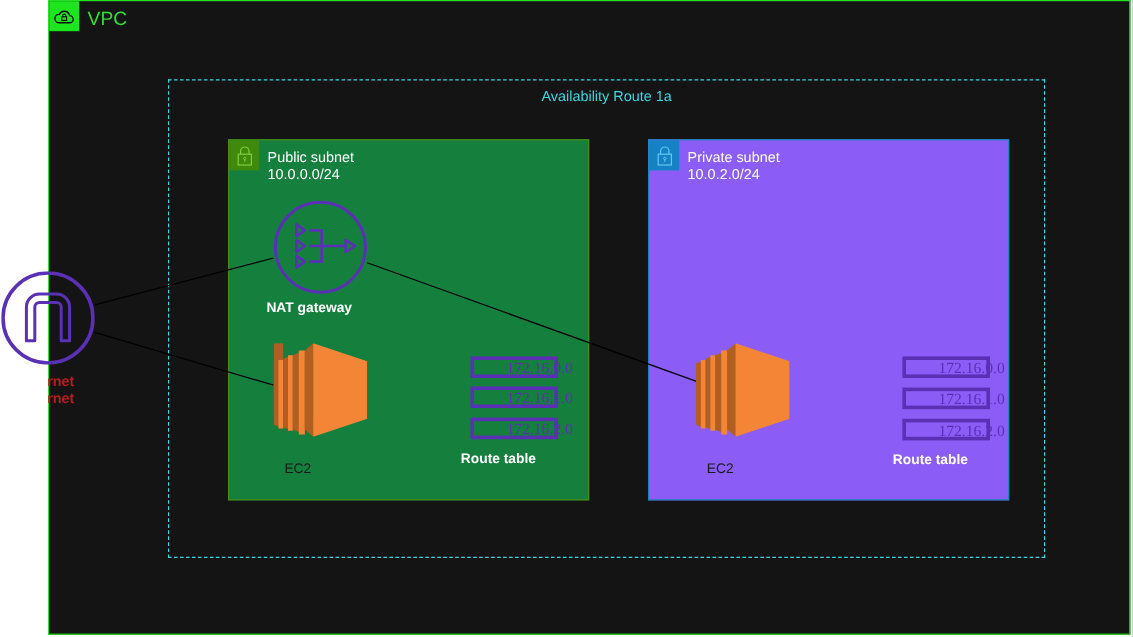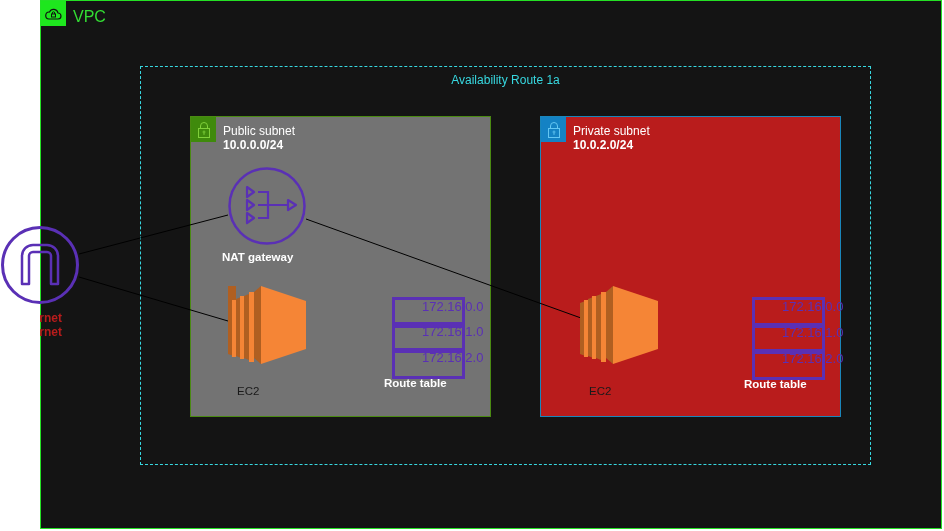--- a/index.html
+++ b/index.html
@@ -23,41 +23,41 @@
       position: absolute; left: 140px; top: 66px; width: 731px; height: 399px;
       border: 1px dashed #37d8e0; box-sizing: border-box;
     }
     .az-label {
       position: absolute; left: 0; right: 0; top: 6px; text-align: center;
       color: #37d8e0; font-size: 12px;
     }
     .subnet {
       position: absolute; width: 301px; height: 301px; top: 116px; box-sizing: border-box;
     }
-    .subnet.public { left: 190px; background: #737373; border: 1px solid #4a8a12; }
-    .subnet.private { left: 540px; background: #b91c1c; border: 1px solid #1a86bb; }
+    .subnet.public { left: 190px; background: #15803d; border: 1px solid #4a8a12; }
+    .subnet.private { left: 540px; background: #8b5cf6; border: 1px solid #1a86bb; }
     .subnet-badge {
       position: absolute; left: 0; top: 0; width: 25px; height: 25px;
       display: flex; align-items: center; justify-content: center;
     }
     .public .subnet-badge { background: #3f8a0c; }
     .private .subnet-badge { background: #1482c4; }
     .subnet-title {
       position: absolute; left: 32px; top: 7px; color: #ffffff; font-size: 12px; line-height: 14px;
     }
-    .subnet-title .cidr { font-weight: bold; }
+    .subnet-title .cidr { font-weight: normal; }
     .node-label {
       position: absolute; font-size: 11.5px; white-space: nowrap;
     }
     .white-bold { color: #ffffff; font-weight: bold; }
     .dark { color: #1a1a1a; }
     .rt-entry {
-      position: absolute; width: 73px; height: 31px; box-sizing: border-box;
+      position: absolute; width: 73px; height: 18px; box-sizing: border-box;
       border: 3px solid #5a30b5; color: #5a30b5; font-size: 13px; line-height: 13px;
-      text-align: center; font-family: Liberation Sans, sans-serif; padding-left: 27px;
+      text-align: center; font-family: Liberation Serif, serif; padding-left: 27px;
     }
     .lines { position: absolute; left: 0; top: 0; width: 944px; height: 531px; pointer-events: none; }
     .igw-label {
       position: absolute; left: 0; top: 311px; width: 62px; text-align: right;
       color: #b91c1c; font-weight: bold; font-size: 12px; line-height: 14px;
     }
     .icon-abs { position: absolute; }
   </style>
 </head>
 <body>

